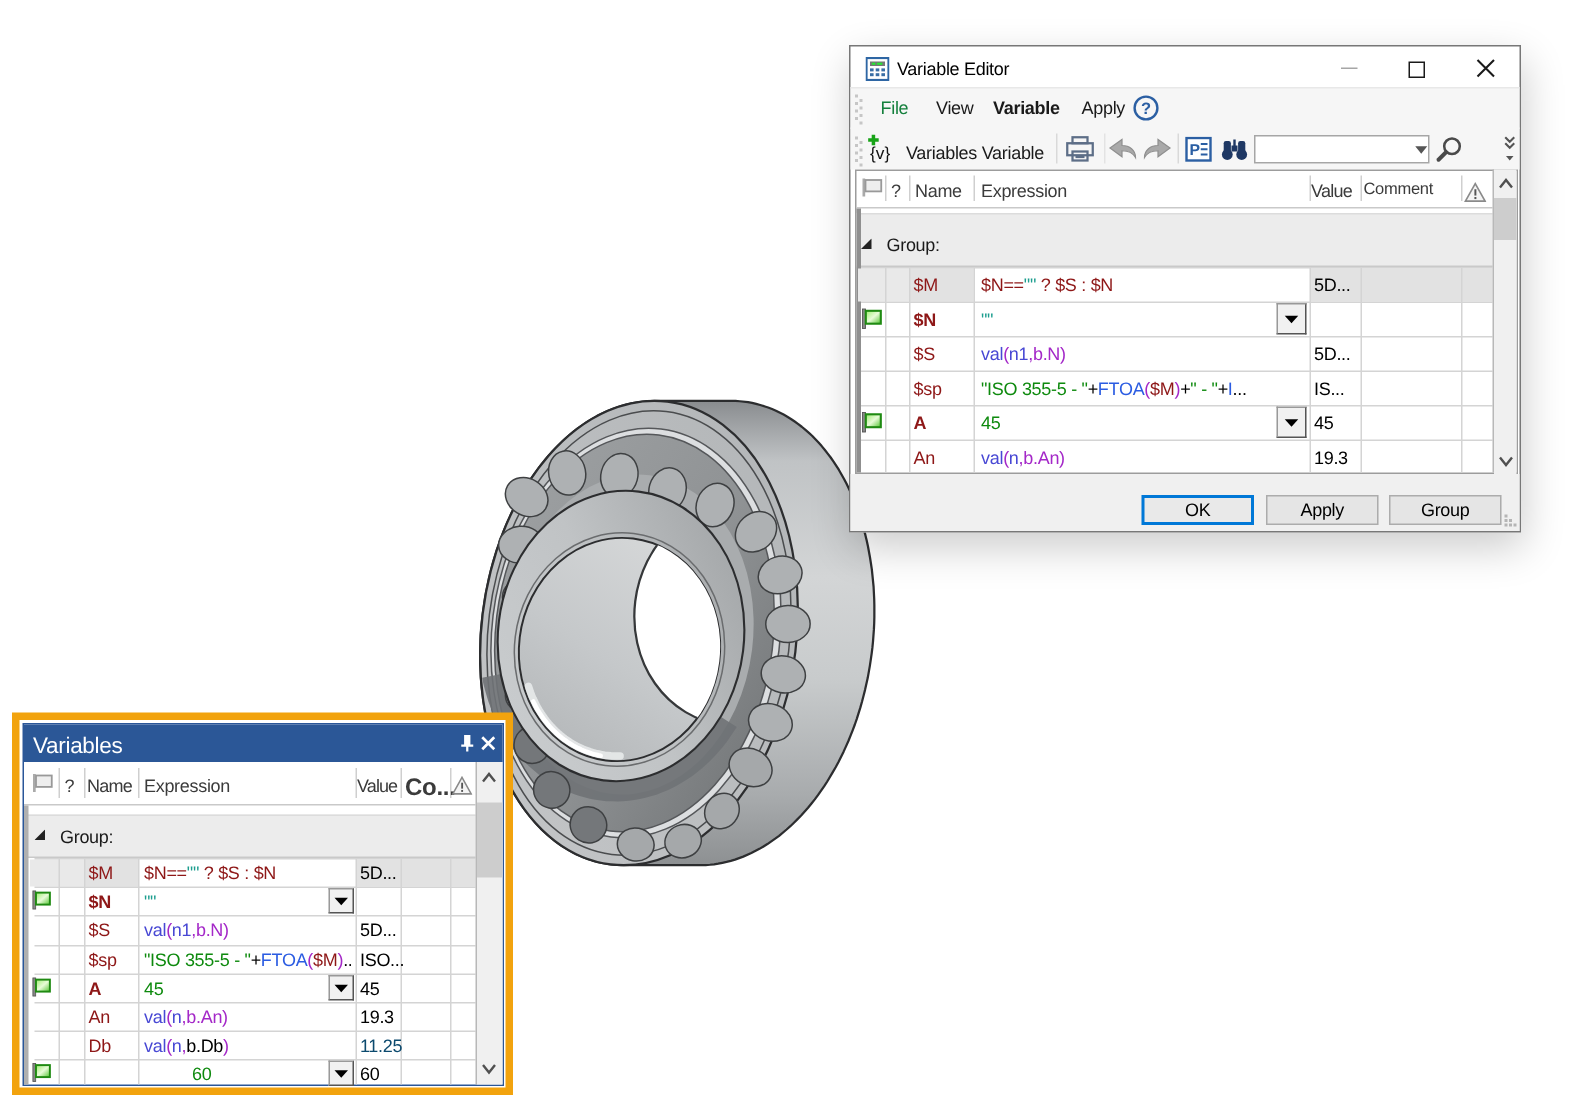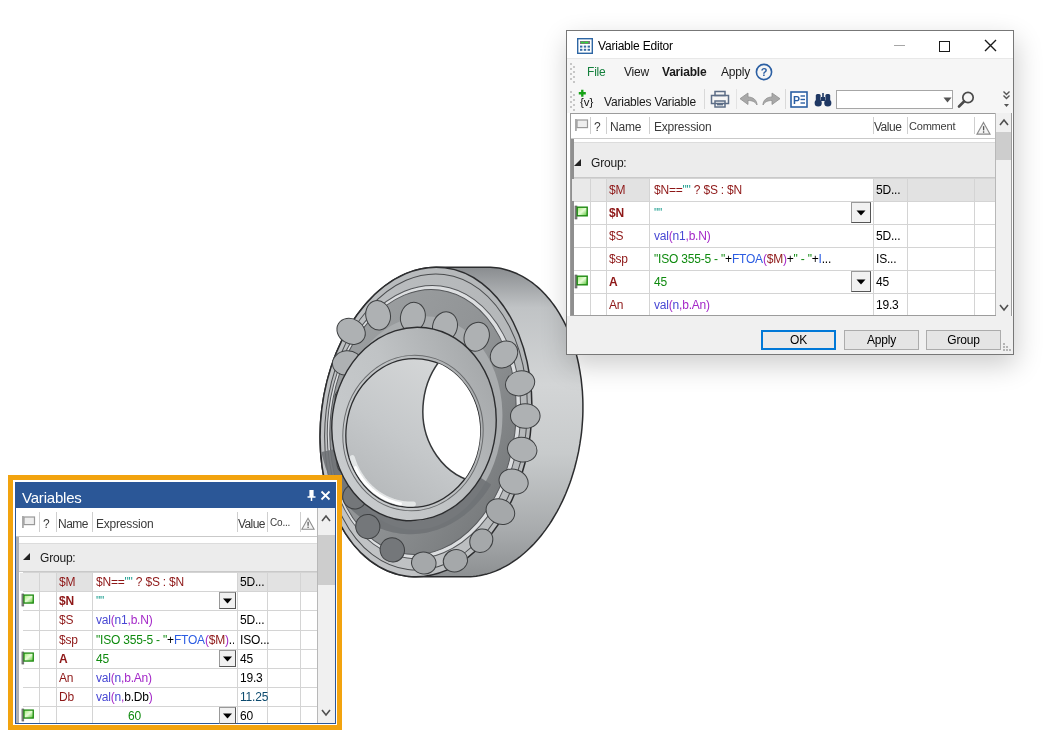--- a/index.html
+++ b/index.html
@@ -332,21 +332,21 @@
     <div style="position:absolute;left:266.5px;top:512px;width:1px;height:20px;background:#cfcfcf"></div>
     <div style="position:absolute;left:299.5px;top:512px;width:1px;height:20px;background:#cfcfcf"></div>
     <svg style="position:absolute;left:21px;top:515px" width="15" height="14" viewBox="0 0 15 14">
 <rect x="1" y="1" width="1.8" height="12" fill="#aaa"></rect>
 <rect x="3" y="2" width="10.5" height="7.6" fill="#eee" stroke="#999" stroke-width="1.2"></rect>
     </svg>
     <div style="position:absolute;left:43px;top:517px;font-size:12px;color:#3b3b3b;font-weight:normal;white-space:nowrap;letter-spacing:-0.2px;">?</div>
     <div style="position:absolute;left:58px;top:517px;font-size:12px;color:#3b3b3b;font-weight:normal;white-space:nowrap;letter-spacing:-0.2px;letter-spacing:-0.5px;">Name</div>
     <div style="position:absolute;left:96px;top:517px;font-size:12px;color:#3b3b3b;font-weight:normal;white-space:nowrap;letter-spacing:-0.2px;">Expression</div>
     <div style="position:absolute;left:238px;top:517px;font-size:12px;color:#3b3b3b;font-weight:normal;white-space:nowrap;letter-spacing:-0.2px;letter-spacing:-0.6px;">Value</div>
-    <div style="position:absolute;left:270px;top:517px;font-size:10px;color:#3b3b3b;font-weight:normal;white-space:nowrap;letter-spacing:-0.2px;">Co...</div>
+    <div style="position:absolute;left:270px;top:517px;font-size:16px;color:#3b3b3b;font-weight:bold;white-space:nowrap;letter-spacing:-0.2px;">Co...</div>
     <svg style="position:absolute;left:301px;top:517px" width="14" height="14" viewBox="0 0 16 16">
 <path d="M8 1.5 L15 14 L1 14 Z" fill="#f4f4f4" stroke="#8a8a8a" stroke-width="1.2"></path>
 <rect x="7.4" y="5.5" width="1.4" height="4.5" fill="#555"></rect>
       <rect x="7.4" y="11" width="1.4" height="1.5" fill="#555"></rect>
     </svg>
     <div class="abs" style="left:16px;top:543px;width:301px;height:29px;background:#ececec;border-top:1px solid #dcdcdc;border-bottom:1px solid #c9c9c9;box-sizing:border-box"></div>
     <svg class="abs" style="left:23px;top:553px" width="8" height="8" viewBox="0 0 8 8">
       <path d="M7 0 V7 H0 Z" fill="#222"></path>
     </svg>
     <div style="position:absolute;left:40px;top:551px;font-size:12px;color:#1a1a1a;font-weight:normal;white-space:nowrap;letter-spacing:-0.2px;">Group:</div>

